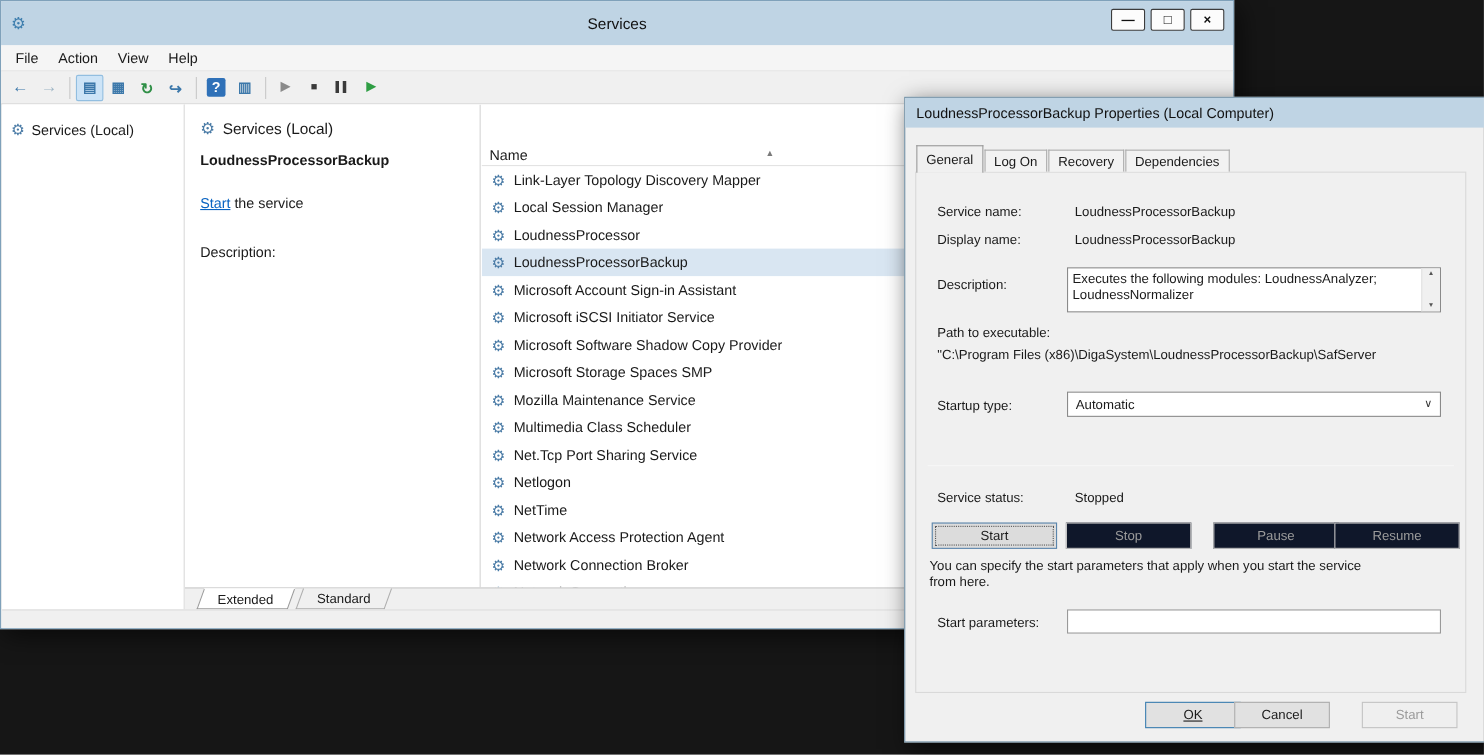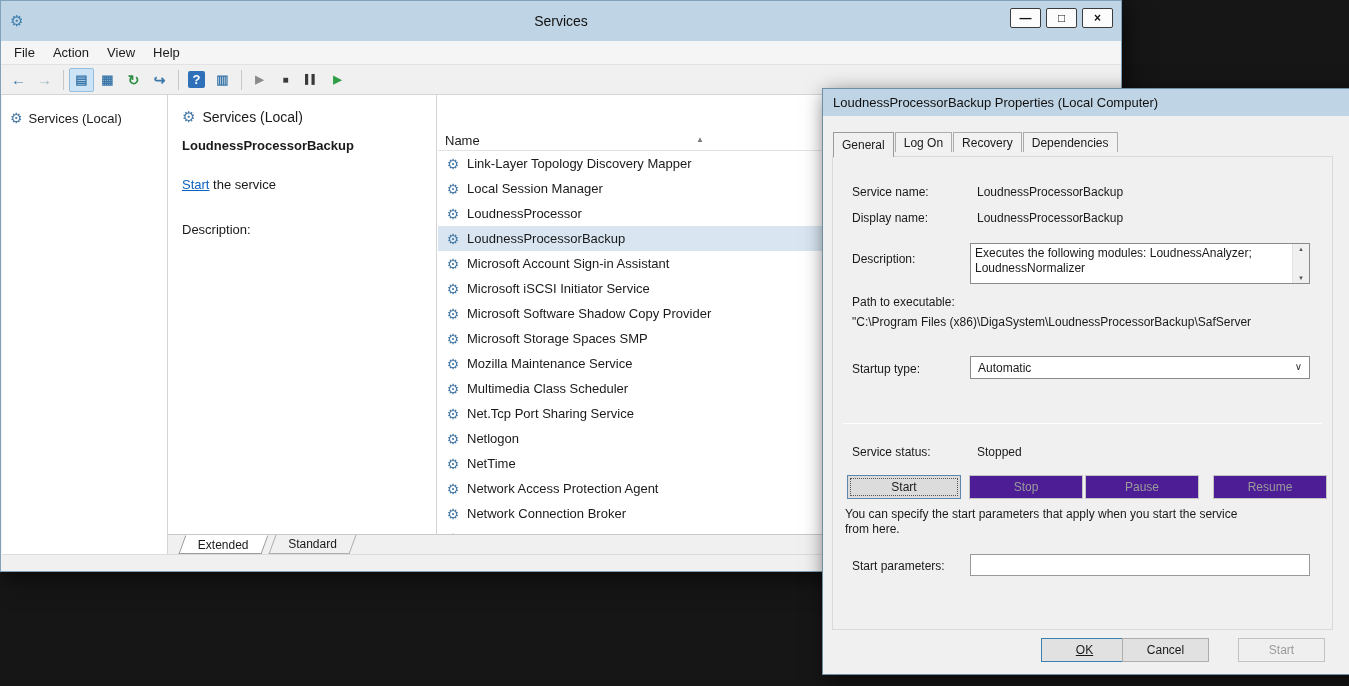--- a/index.html
+++ b/index.html
@@ -72,39 +72,39 @@
     background:#f0f0f0; border:1px solid #6f8ea3;
     box-shadow:4px 6px 20px rgba(0,0,0,.65);
     z-index:2; font-size:12px;
   }
   .dlg-titlebar { height:27px; background:#bfd4e4; display:flex; align-items:center; padding-left:10px; font-size:13px; color:#111; }
   .dlg-close {
     position:absolute; top:2px; right:3px; width:33px; height:21px;
     background:#fcfcfc; border:1px solid #3c3c3c; border-radius:2px;
     font-weight:bold; font-size:13px; display:flex; align-items:center; justify-content:center;
   }
-  .dlg-tabs { position:absolute; left:10px; top:43px; height:24px; display:flex; align-items:flex-start; z-index:3; }
+  .dlg-tabs { position:absolute; left:10px; top:43px; height:24px; display:flex; align-items:flex-end; z-index:3; }
   .dtab { height:20px; padding:0 8px; border:1px solid #acacac; border-bottom:none; background:#f2f2f2; margin-right:1px; display:flex; align-items:center; }
   .dtab.active { height:25px; margin-bottom:-1px; background:#f0f0f0; border-color:#9a9a9a; z-index:4; }
   .tab-page { position:absolute; left:9px; top:67px; width:501px; height:474px; border:1px solid #d9d9d9; background:#f0f0f0; }
 
   .fld-label { position:absolute; left:19px; }
   .fld-value { position:absolute; left:144px; }
   .desc-box { position:absolute; left:137px; top:86px; width:340px; height:41px; background:#fff; border:1px solid #8a8a8a; display:flex; }
   .desc-text { flex:1; padding:2px 4px; line-height:15px; overflow:hidden; }
   .desc-scroll { width:17px; border-left:1px solid #e2e2e2; background:#f0f0f0; display:flex; flex-direction:column; justify-content:space-between; align-items:center; padding:2px 0; }
   .scroll-arrow { font-size:6px; color:#555; }
   .path-value { position:absolute; left:19px; top:158px; width:476px; white-space:nowrap; overflow:hidden; }
   .combo { position:absolute; left:137px; top:199px; width:340px; height:23px; background:#fff; border:1px solid #8a8a8a; display:flex; align-items:center; padding:0 7px; }
   .combo-arrow { position:absolute; right:7px; top:4px; font-size:10px; color:#333; }
   .hr { position:absolute; left:10px; right:10px; top:266px; height:1px; background:#dcdcdc; border-bottom:1px solid #fff; }
 
   .sbtn { position:absolute; top:318px; height:24px; width:114px; display:flex; align-items:center; justify-content:center; }
   .sbtn.enabled { background:#dcdcdc; border:1px solid #5b86ad; outline:1px dotted #555; outline-offset:-4px; }
-  .sbtn.disabled { background:#4c1d95; border:1px solid #c3c3c3; color:#9b9b9b; }
+  .sbtn.disabled { background:#0f172a; border:1px solid #c3c3c3; color:#9b9b9b; }
   .hint { position:absolute; left:12px; top:350px; width:480px; line-height:15px; }
   .params-input { position:absolute; left:137px; top:397px; width:340px; height:22px; border:1px solid #999; background:#fff; font-family:"Liberation Sans",sans-serif; font-size:12px; padding:0 4px; }
 
   .fbtn { position:absolute; top:549px; width:87px; height:24px; background:#e1e1e1; border:1px solid #adadad; display:flex; align-items:center; justify-content:center; }
   .fbtn.default { border:1px solid #3c7fb1; }
   .fbtn.disabled { background:#efefef; border-color:#c3c3c3; color:#9b9b9b; }
 </style>
 </head>
 <body>
 
@@ -320,21 +320,21 @@
     </div>
 
     <div class="hr"></div>
 
     <div class="fld-label" style="top:288px">Service status:</div>
     <div class="fld-value" style="top:288px">Stopped</div>
 
     <div>
         <div class="sbtn enabled" style="left: 14px;">Start</div>
         <div class="sbtn disabled" style="left: 136px;">Stop</div>
-        <div class="sbtn disabled" style="left: 252px; text-align: center;">Pause</div>
+        <div class="sbtn disabled" style="left: 270px; text-align: center;">Pause</div>
         <div class="sbtn disabled" style="left: 380px;">Resume</div>
       </div>
 
     <div class="hint">
         <div>You can specify the start parameters that apply when you start the service</div>
         <div>from here.</div>
       </div>
 
     <div class="fld-label" style="top:402px">Start parameters:</div>
     <input class="params-input" value="" style="">

